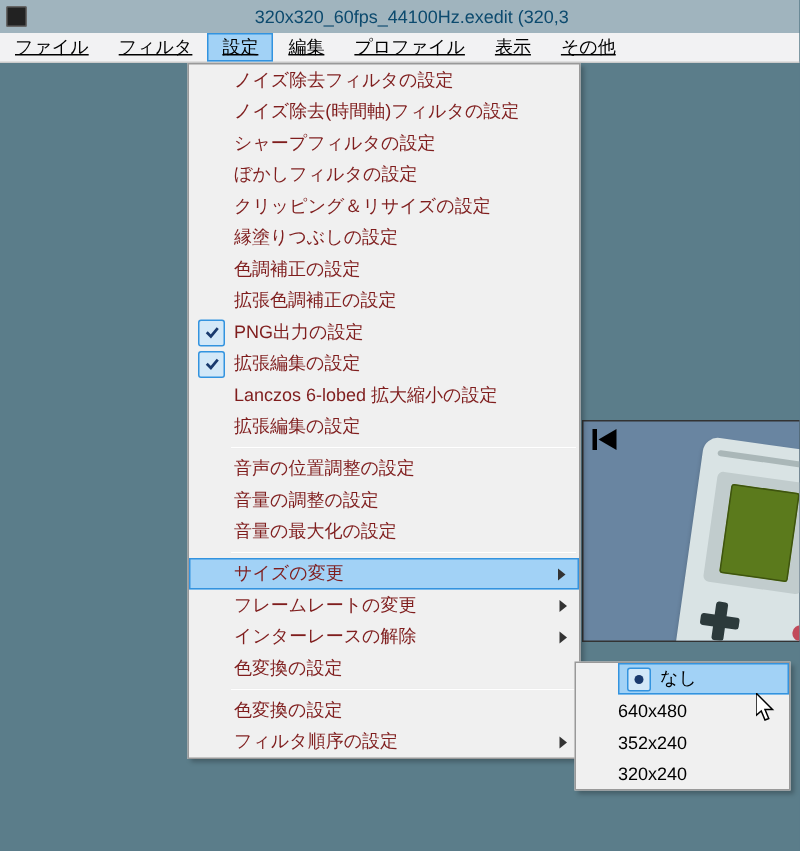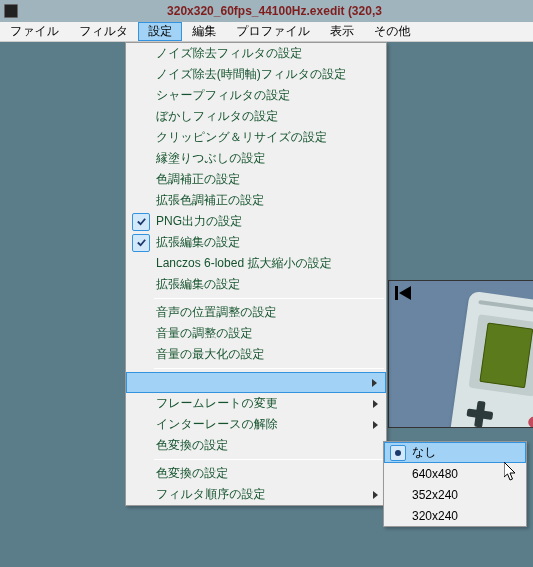--- a/index.html
+++ b/index.html
@@ -1,41 +1,41 @@
 <!DOCTYPE html>
 <html><head>
 <meta charset="utf-8">
 <style>
 * { margin: 0; padding: 0; box-sizing: border-box; font-family: "Meiryo", "MS PGothic", sans-serif; font-size: 12px; }
 body { width: 533px; height: 567px; overflow: hidden; position: relative; background: #5b7d8a; }
 
 .window { width: 533px; height: 567px; display: flex; flex-direction: column; }
 .titlebar { height: 22px; background: #a0b4be; display: flex; align-items: center; padding: 0 4px; }
 .titlebar-icon { width: 14px; height: 14px; background: #222; margin-right: 2px; border-radius: 1px; border: 1px solid #666; }
-.titlebar-title { flex: 1; text-align: center; color: #7f1d1d; font-weight: 700; }
-
-.menubar { height: 20px; background: #f2f2f3; display: flex; align-items: stretch; border-bottom: 1px solid #ccc; }
+.titlebar-title { flex: 1; text-align: center; color: #0c4a6e; font-weight: 400; }
+
+.menubar { height: 20px; background: #f2f2f3; display: flex; align-items: stretch; border-bottom: 1px solid #ccc; text-decoration: underline; }
 .menubar-item { padding: 0 10px; display: flex; align-items: center; color: #000; cursor: default; }
 .menubar-item.open { background: #a2d2f6; border: 1px solid #3393df; padding: 4px 9px; }
 
 .content { flex: 1; background: #5b7d8a; position: relative; }
 
 .dropdown { position: absolute; top: 0; left: 125px; width: 262px; background: #f0f0f0; border: 1px solid #999; box-shadow: 2px 2px 3px rgba(0,0,0,0.25); }
 .dropdown-item { display: flex; align-items: center; height: 21px; padding: 0 22px 0 2px; position: relative; cursor: default; }
 .dropdown-item.highlighted { background: #a2d2f6; border: 1px solid #3393df; padding: 0 21px 0 1px; }
 .dropdown-check-col { width: 26px; display: flex; align-items: center; justify-content: center; }
 .dropdown-check { width: 18px; height: 18px; border: 1px solid #3393df; background: #d3e8f8; display: flex; align-items: center; justify-content: center; border-radius: 2px; }
 .dropdown-check svg { width: 11px; height: 11px; }
-.dropdown-label { flex: 1; padding-left: 2px; color: #14532d; }
+.dropdown-label { flex: 1; padding-left: 2px; color: #7f1d1d; }
 .dropdown-arrow { position: absolute; right: 8px; top: 50%; transform: translateY(-50%); width: 0; height: 0; border-top: 4px solid transparent; border-bottom: 4px solid transparent; border-left: 5px solid #333; }
 .dropdown-sep { height: 1px; margin: 3px 2px 3px 28px; background: #c9c9c9; border-bottom: 1px solid #fff; }
 
 .submenu { position: absolute; top: 399px; left: 383px; width: 144px; background: #f0f0f0; border: 1px solid #999; box-shadow: 2px 2px 3px rgba(0,0,0,0.25); }
 .submenu-item { display: flex; align-items: center; height: 21px; padding: 0 6px 0 2px; cursor: default; }
-.submenu-item.highlighted { background: #a2d2f6; border: 1px solid #3393df; padding: 0 5px 0 1px; }
+.submenu-item.highlighted { background: #a2d2f6; border: 1px solid #3393df; padding: 0 5px 0 1px; margin-left: 28px; }
 .submenu-radio-col { width: 24px; display: flex; align-items: center; justify-content: center; }
 .submenu-radio { width: 16px; height: 16px; border: 1px solid #3393df; background: #d3e8f8; border-radius: 2px; display: flex; align-items: center; justify-content: center; }
 .submenu-radio-dot { width: 6px; height: 6px; background: #1a3a6e; border-radius: 50%; }
 .submenu-label { flex: 1; padding-left: 2px; color: #000; }
 
 .cursor { position: absolute; top: 420px; left: 504px; pointer-events: none; z-index: 100; }
 
 .preview-panel { position: absolute; top: 238px; right: -1px; width: 146px; height: 148px; background: #6985a1; border: 1px solid #333; overflow: hidden; }
 .back-arrow { position: absolute; top: 4px; left: 5px; z-index: 2; }
 .gb-body { position: absolute; left: 68px; top: 15px; width: 90px; height: 180px; background: #d9e3e4; border-radius: 10px; transform: rotate(8deg); box-shadow: 0 2px 3px rgba(0,0,0,0.18); }
@@ -161,20 +161,21 @@
           <div class="dropdown-check-col"></div>
           <div class="dropdown-label">音量の調整の設定</div>
         </div>
         <div class="dropdown-item">
           <div class="dropdown-check-col"></div>
           <div class="dropdown-label">音量の最大化の設定</div>
         </div>
         <div class="dropdown-sep"></div>
         <div class="dropdown-item highlighted">
           <div class="dropdown-check-col"></div>
+          <div class="dropdown-label">サイズの変更</div>
           <div class="dropdown-arrow"></div>
         </div>
         <div class="dropdown-item">
           <div class="dropdown-check-col"></div>
           <div class="dropdown-label">フレームレートの変更</div>
           <div class="dropdown-arrow"></div>
         </div>
         <div class="dropdown-item">
           <div class="dropdown-check-col"></div>
           <div class="dropdown-label">インターレースの解除</div>

